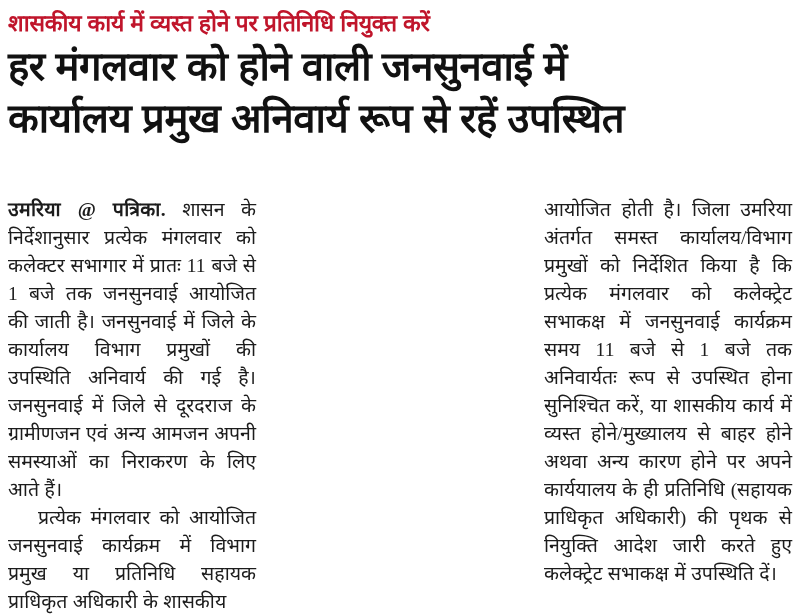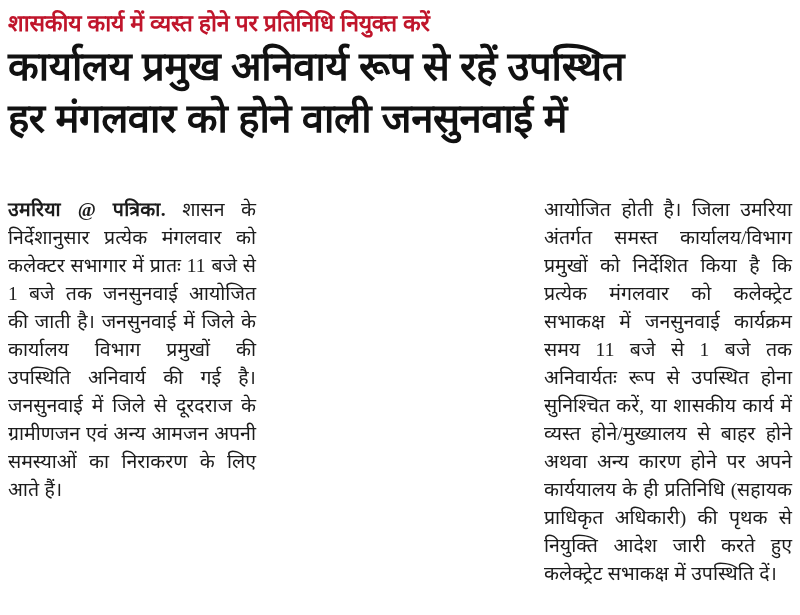--- a/index.html
+++ b/index.html
@@ -92,28 +92,29 @@
   }
 </style>
 </head>
 <body>
 
 <div class="clipping">
 
   <div class="kicker">शासकीय कार्य में व्यस्त होने पर प्रतिनिधि नियुक्त करें</div>
 
   <div class="headline">
+    <div class="headline-line l1">हर मंगलवार को होने वाली जनसुनवाई में</div>
     <div class="headline-line l2">कार्यालय प्रमुख अनिवार्य रूप से रहें उपस्थित</div>
-    <div class="headline-line l1">हर मंगलवार को होने वाली जनसुनवाई में</div>
   </div>
 
   <div class="columns">
 
     <div class="column">
       <p class="para"><span class="dateline">उमरिया @ पत्रिका.</span><span> शासन के निर्देशानुसार प्रत्येक मंगलवार को कलेक्टर सभागार में प्रातः 11 बजे से 1 बजे तक जनसुनवाई आयोजित की जाती है। जनसुनवाई में जिले के कार्यालय विभाग प्रमुखों की उपस्थिति अनिवार्य की गई है। जनसुनवाई में जिले से दूरदराज के ग्रामीणजन एवं अन्य आमजन अपनी समस्याओं का निराकरण के लिए आते हैं।</span></p>
+      <p class="para last-line-left">प्रत्येक मंगलवार को आयोजित जनसुनवाई कार्यक्रम में विभाग प्रमुख या प्रतिनिधि सहायक प्राधिकृत अधिकारी के शासकीय</p>
     </div>
 
     <div class="column">
     </div>
 
     <div class="column">
       <p class="para last-line-left">आयोजित होती है। जिला उमरिया अंतर्गत समस्त कार्यालय/विभाग प्रमुखों को निर्देशित किया है कि प्रत्येक मंगलवार को कलेक्ट्रेट सभाकक्ष में जनसुनवाई कार्यक्रम समय 11 बजे से 1 बजे तक अनिवार्यतः रूप से उपस्थित होना सुनिश्चित करें, या शासकीय कार्य में व्यस्त होने/मुख्यालय से बाहर होने अथवा अन्य कारण होने पर अपने कार्ययालय के ही प्रतिनिधि (सहायक प्राधिकृत अधिकारी) की पृथक से नियुक्ति आदेश जारी करते हुए कलेक्ट्रेट सभाकक्ष में उपस्थिति दें।</p>
     </div>
 
   </div>

